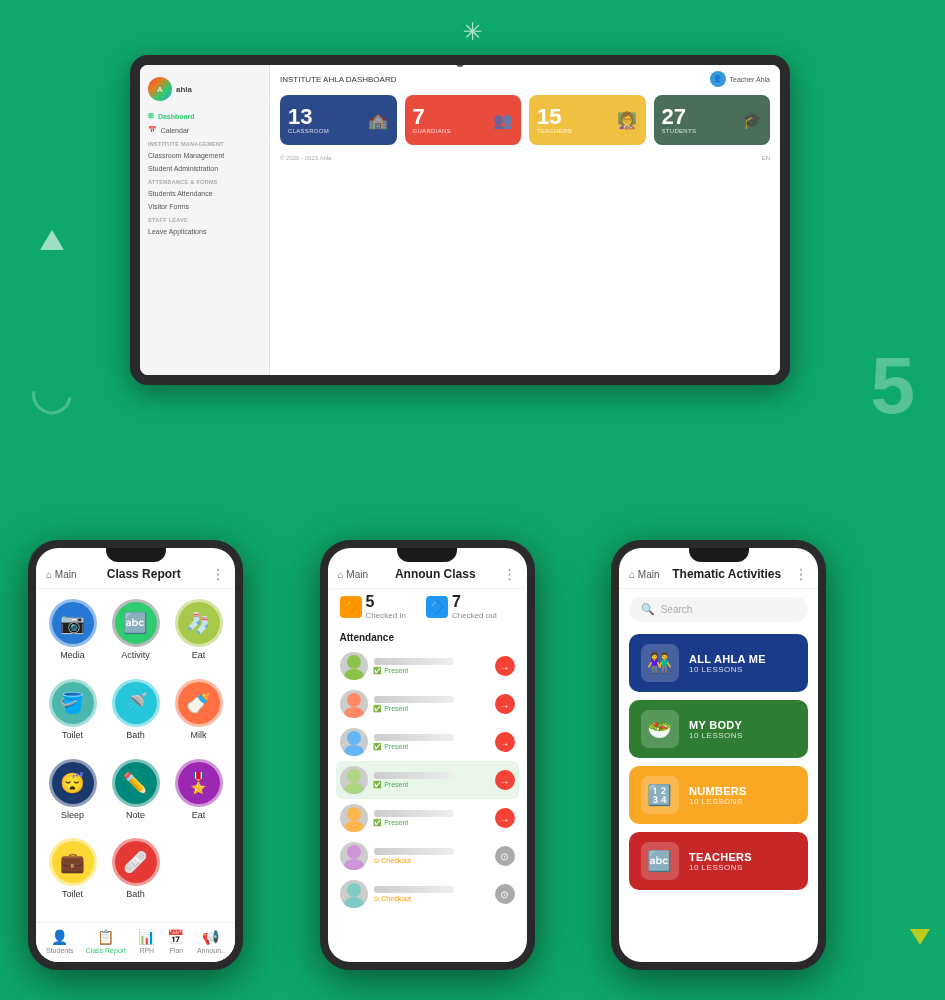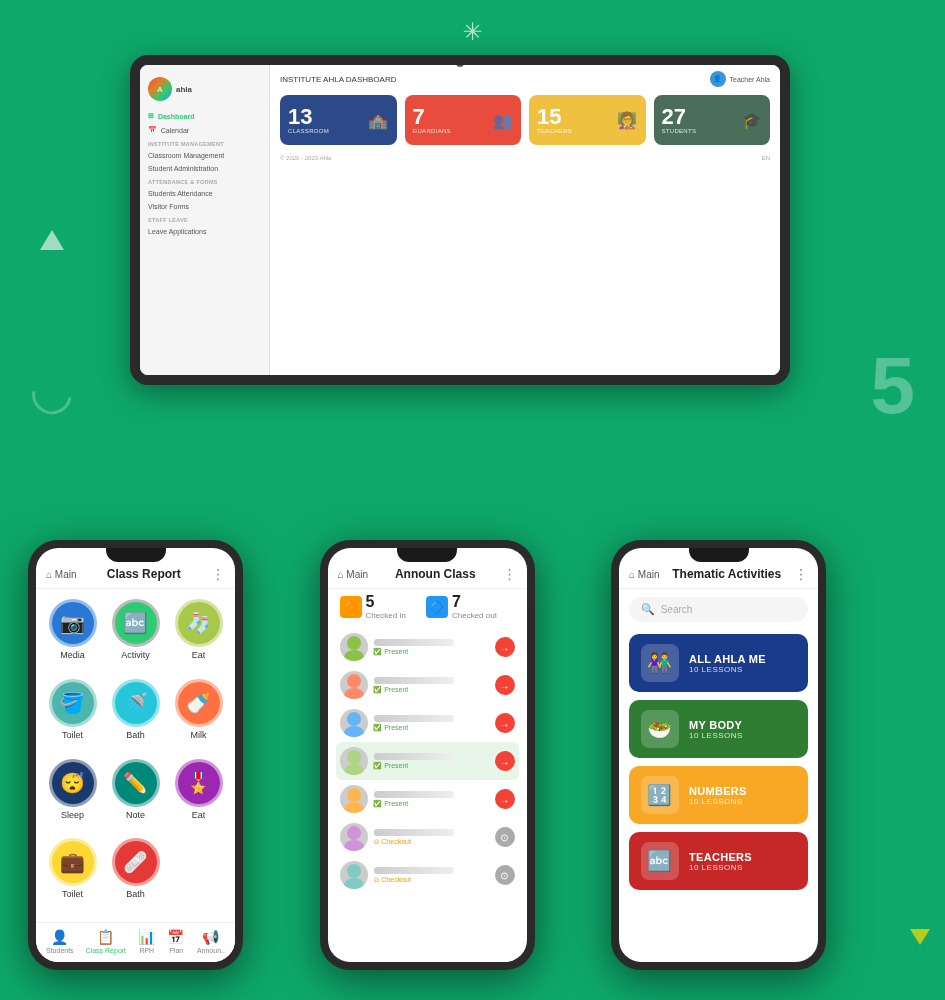--- a/index.html
+++ b/index.html
@@ -700,20 +700,21 @@
           </div>
         </div>
         <div class="checkin-item">
           <div class="checkin-icon ci-blue">🔷</div>
           <div>
             <span class="checkin-count">7</span>
             <div class="checkin-label">Checked out</div>
           </div>
         </div>
       </div>
+      <div class="attendance-section-title">Attendance</div>
       <div class="attendance-list">
 
         <div class="attendance-item">
           <div class="student-avatar">
             <svg viewBox="0 0 28 28">
                 <circle cx="14" cy="10" r="7" fill="#8bc34a"></circle>
                 <ellipse cx="14" cy="24" rx="10" ry="7" fill="#8bc34a"></ellipse>
               </svg>
           </div>
           <div class="student-info">

